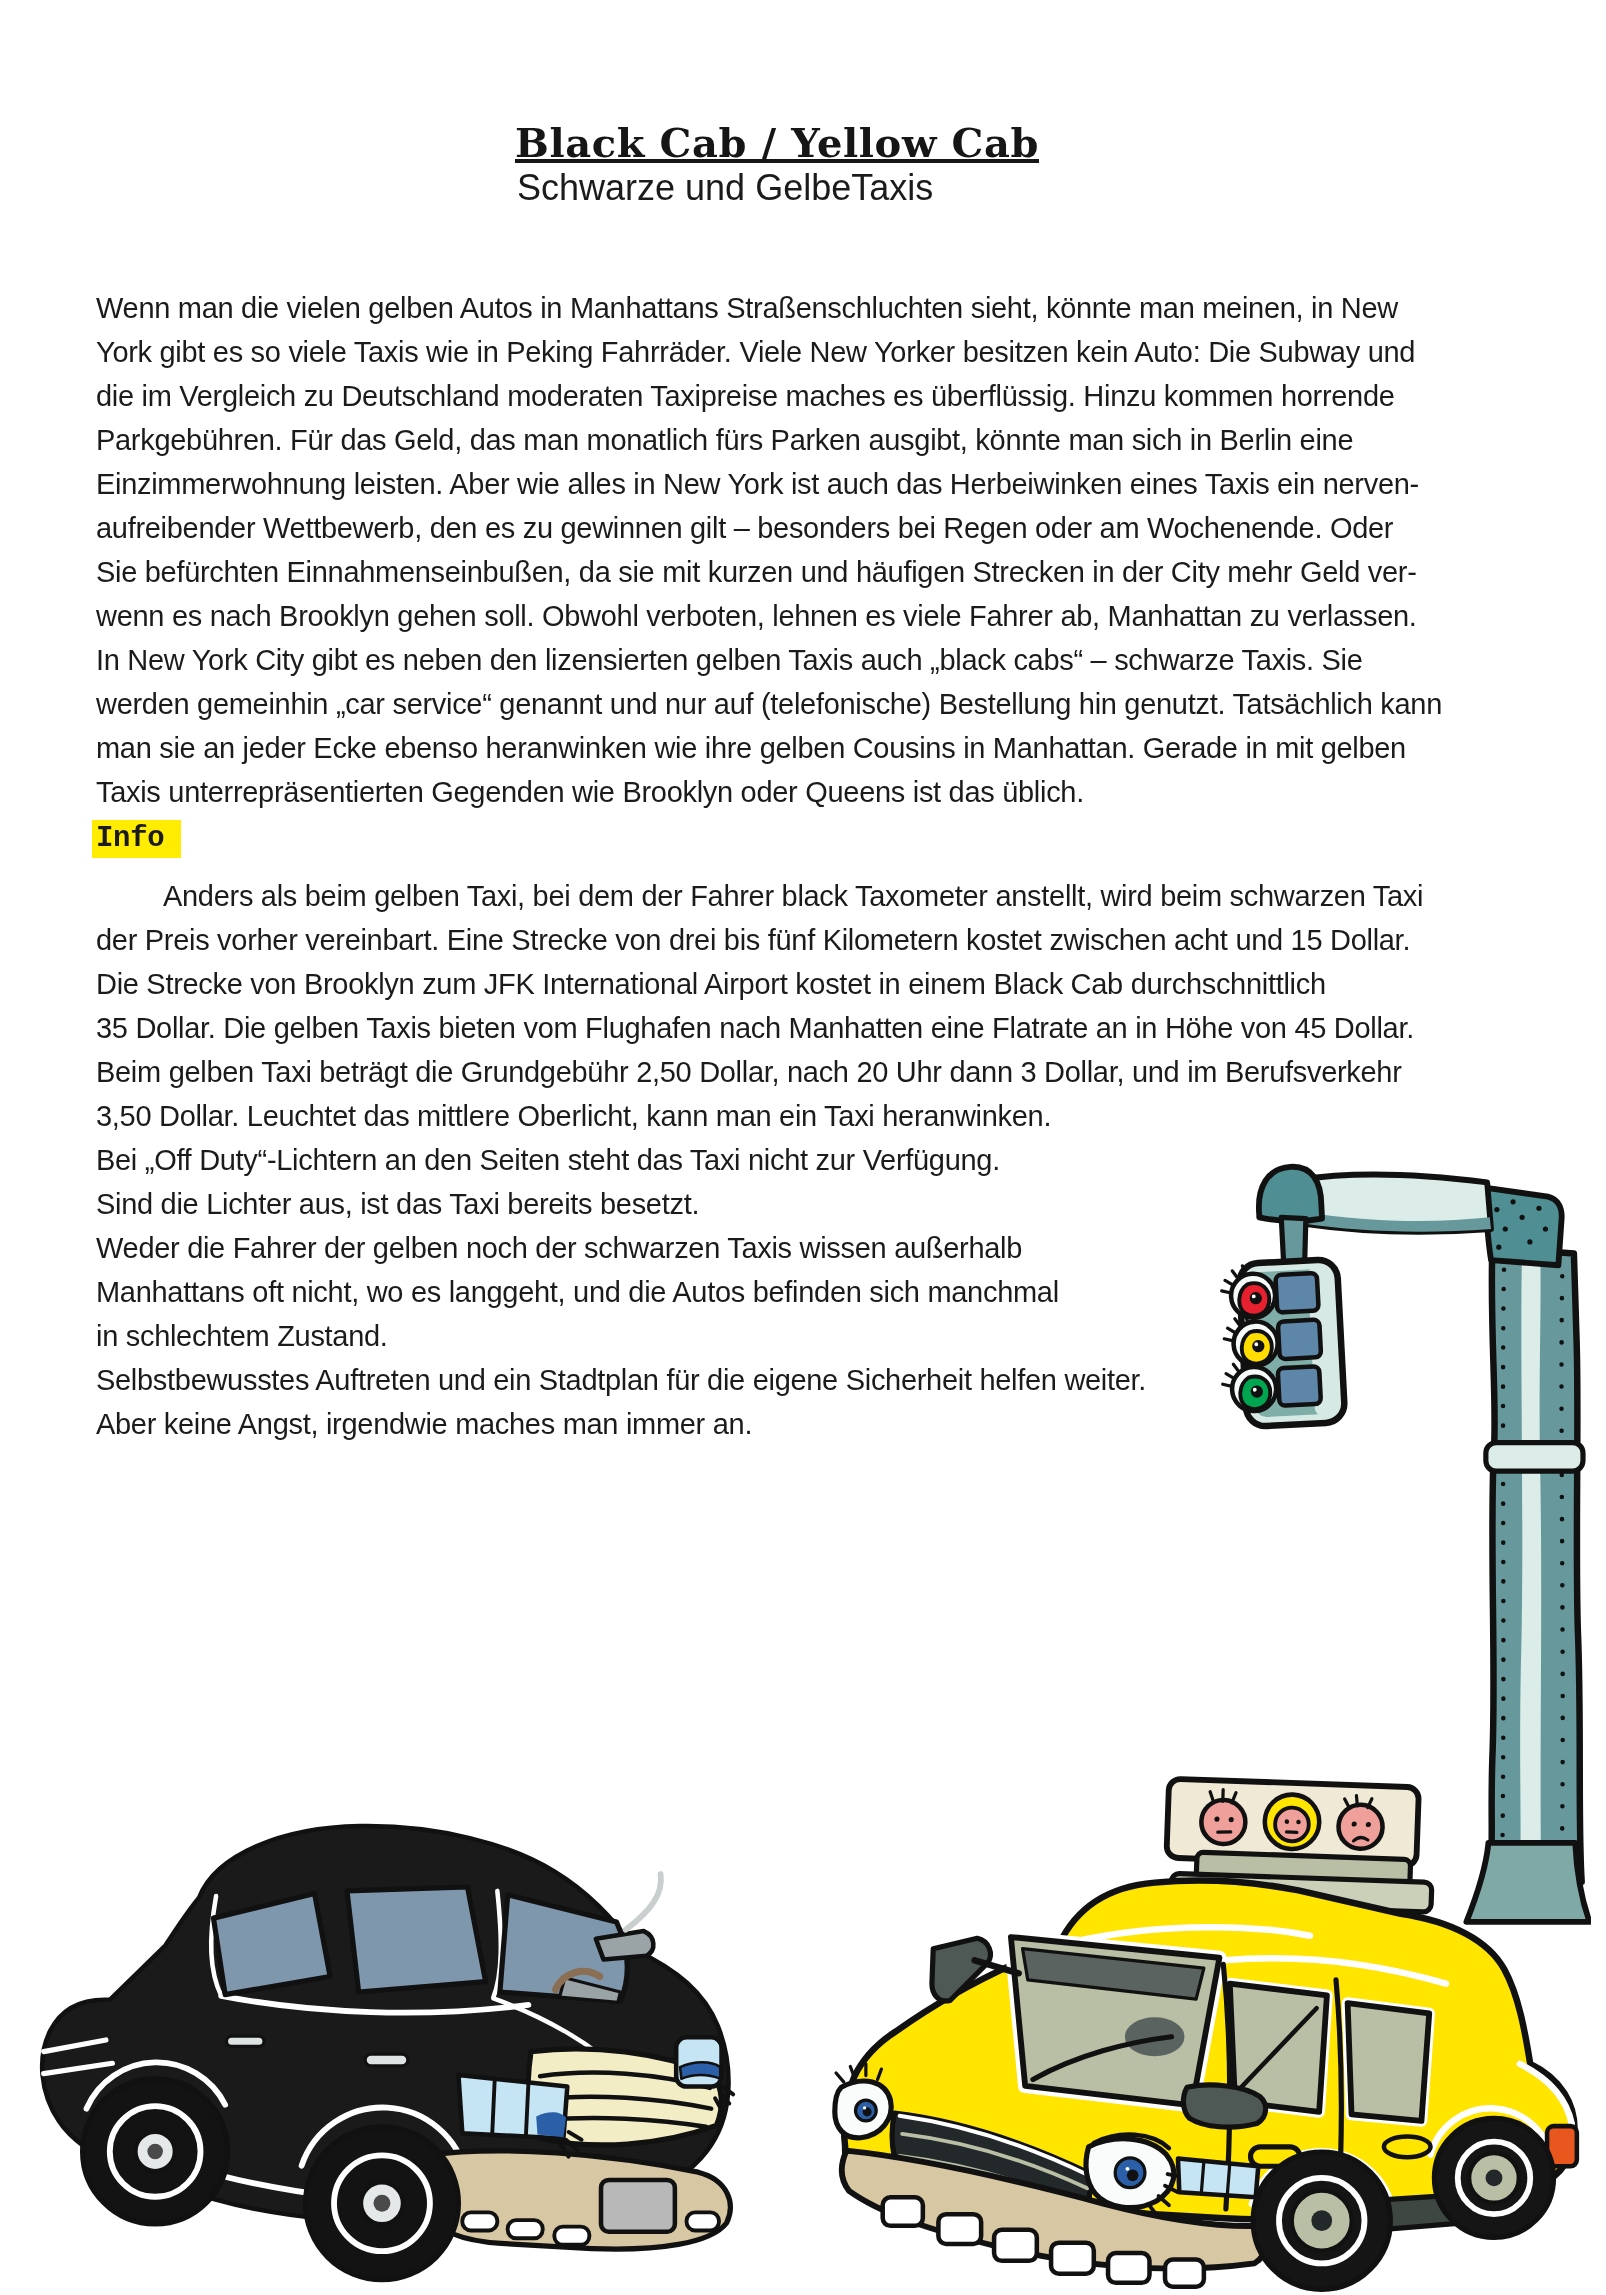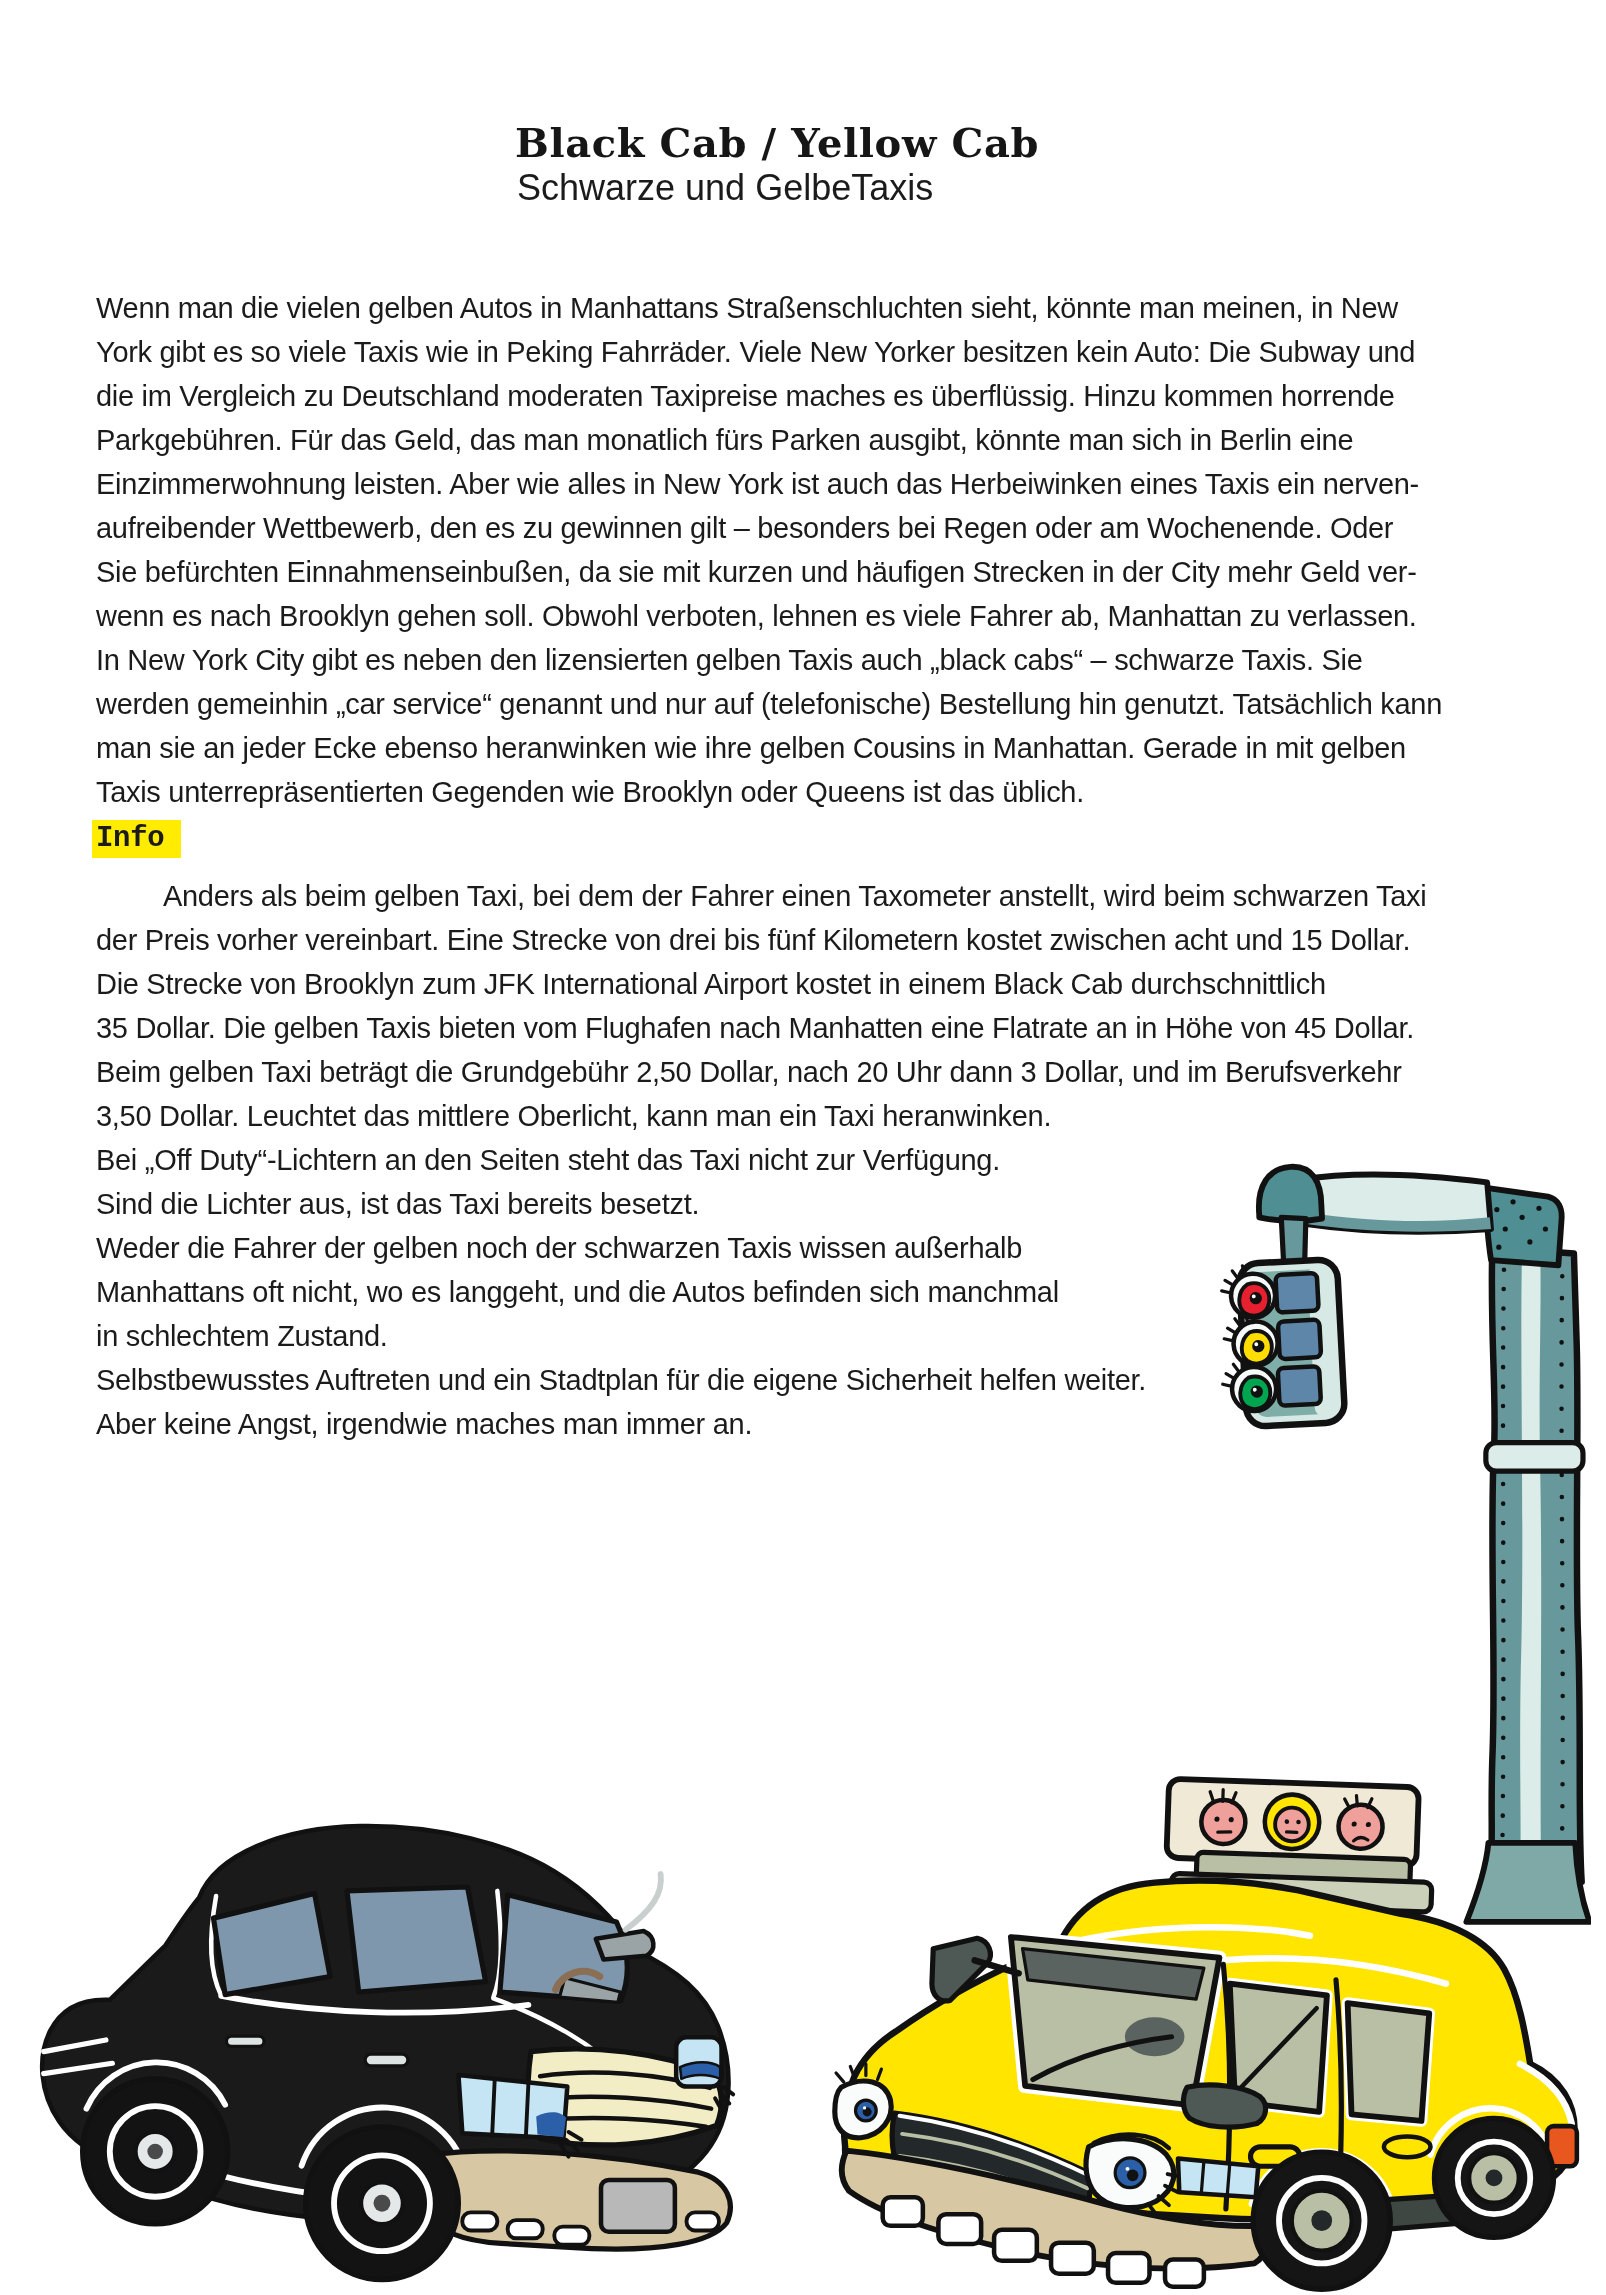--- a/index.html
+++ b/index.html
@@ -1,20 +1,20 @@
 <!DOCTYPE html>
 <html style="--highlight-yellow: #FFEC00; --text-black: #1B1B1B; --taxi-yellow: #FFE500; --pole-teal: #67999C; --pole-teal-dark: #4F8E92; --pole-mint: #DCEDE9; --window-sage: #B9BFA4; --window-blue: #5E86A8; --car-window-blue: #7E97AC; --car-black: #1A1A1A; --light-red: #E6202E; --light-yellow: #FFDD00; --light-green: #00A550; --bumper-tan: #D8C7A3; --grille-cream: #F3EDC6; --face-pink: #EFA09A; --eye-blue: #2B5FA8; --taillight-orange: #E8571E; --headlight-blue: #C5E4F4; --mirror-gray: #4E5854; --plate-gray: #B8B8B8;font-size:10.4px"><head>
 <meta charset="utf-8">
 <style>
   html,body{margin:0;padding:0;background:#ffffff;}
   .page{position:relative;width:1607px;height:2295px;background:#fff;overflow:hidden;
         font-family:"Liberation Sans",sans-serif;color:#1b1b1b;}
   .title{position:absolute;left:515px;top:119px;margin:0;
          font-family:"DejaVu Serif",serif;font-weight:bold;font-size:40px;
-         letter-spacing:0.6px;color:#161616;white-space:nowrap;}
+         letter-spacing:0.6px;color:#161616;white-space:nowrap;text-decoration:underline;}
   .subtitle{position:absolute;left:517px;top:167px;font-size:36px;color:#1b1b1b;
             letter-spacing:0;white-space:nowrap;}
   .textblock{position:absolute;left:96px;top:286px;width:1451px;
              font-size:29px;line-height:44px;letter-spacing:-0.3px;}
   .line{height:44px;white-space:nowrap;}
   .info-row{height:44px;margin-bottom:15.5px;}
   .info-badge{display:inline-block;background:var(--highlight-yellow,#FFEC00);
               font-weight:bold;line-height:36px;padding:1.3px 17px 1.3px 3.9px;margin-left:-3.9px;font-family:Liberation Mono, monospace;}
   .info-para .line:first-child{text-indent:67px;}
   .illus{position:absolute;}
@@ -45,21 +45,21 @@
     <div class="line">In New York City gibt es neben den lizensierten gelben Taxis auch „black cabs“ – schwarze Taxis. Sie</div>
         <div class="line">werden gemeinhin „car service“ genannt und nur auf (telefonische) Bestellung hin genutzt. Tatsächlich kann</div>
         <div class="line">man sie an jeder Ecke ebenso heranwinken wie ihre gelben Cousins in Manhattan. Gerade in mit gelben</div>
         <div class="line">Taxis unterrepräsentierten Gegenden wie Brooklyn oder Queens ist das üblich.</div>
       </div>
     <div class="info-row">
       <span class="info-badge">Info</span>
     </div>
     <div class="para info-para">
 
-    <div class="line">Anders als beim gelben Taxi, bei dem der Fahrer einen Taxometer anstellt, wird beim schwarzen Taxi</div>
+    <div class="line">Anders als beim gelben Taxi, bei dem der Fahrer black Taxometer anstellt, wird beim schwarzen Taxi</div>
         <div class="line">der Preis vorher vereinbart. Eine Strecke von drei bis fünf Kilometern kostet zwischen acht und 15 Dollar.</div>
         <div class="line">Die Strecke von Brooklyn zum JFK International Airport kostet in einem Black Cab durchschnittlich</div>
         <div class="line">35 Dollar. Die gelben Taxis bieten vom Flughafen nach Manhatten eine Flatrate an in Höhe von 45 Dollar.</div>
         <div class="line">Beim gelben Taxi beträgt die Grundgebühr 2,50 Dollar, nach 20 Uhr dann 3 Dollar, und im Berufsverkehr</div>
         <div class="line">3,50 Dollar. Leuchtet das mittlere Oberlicht, kann man ein Taxi heranwinken.</div>
         <div class="line">Bei „Off Duty“-Lichtern an den Seiten steht das Taxi nicht zur Verfügung.</div>
         <div class="line">Sind die Lichter aus, ist das Taxi bereits besetzt.</div>
         <div class="line">Weder die Fahrer der gelben noch der schwarzen Taxis wissen außerhalb</div>
         <div class="line">Manhattans oft nicht, wo es langgeht, und die Autos befinden sich manchmal</div>
         <div class="line">in schlechtem Zustand.</div>

